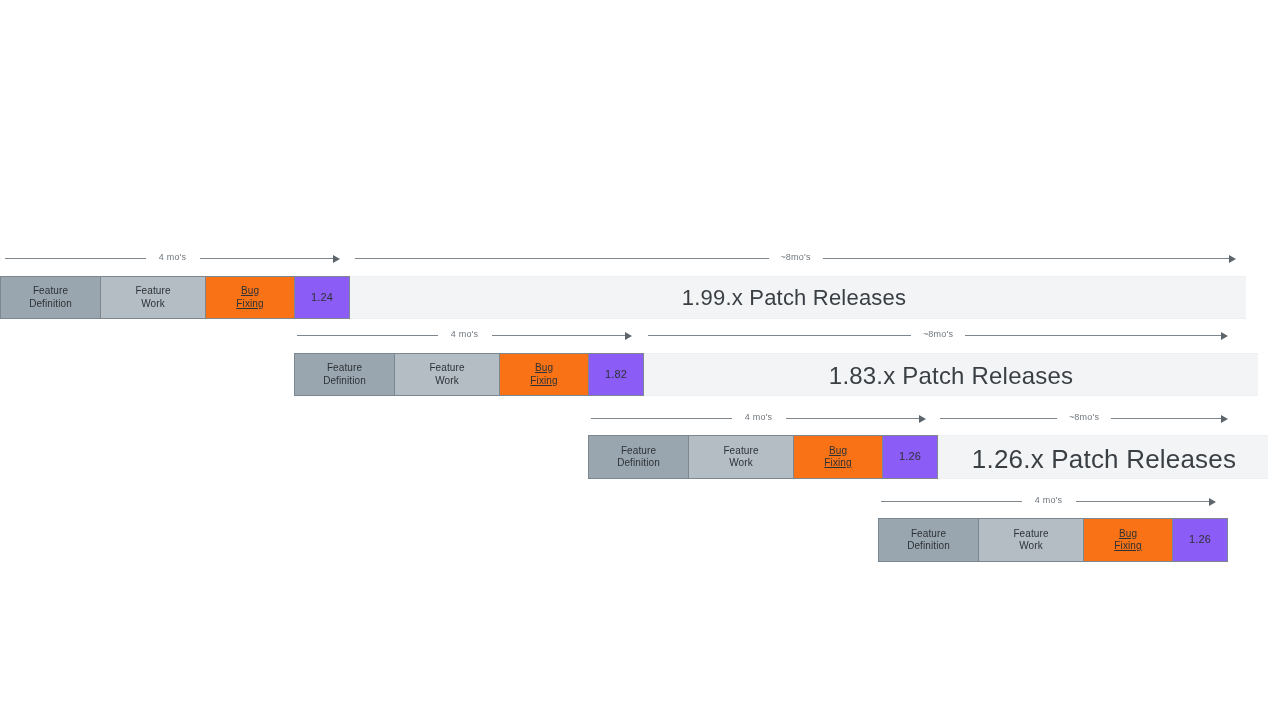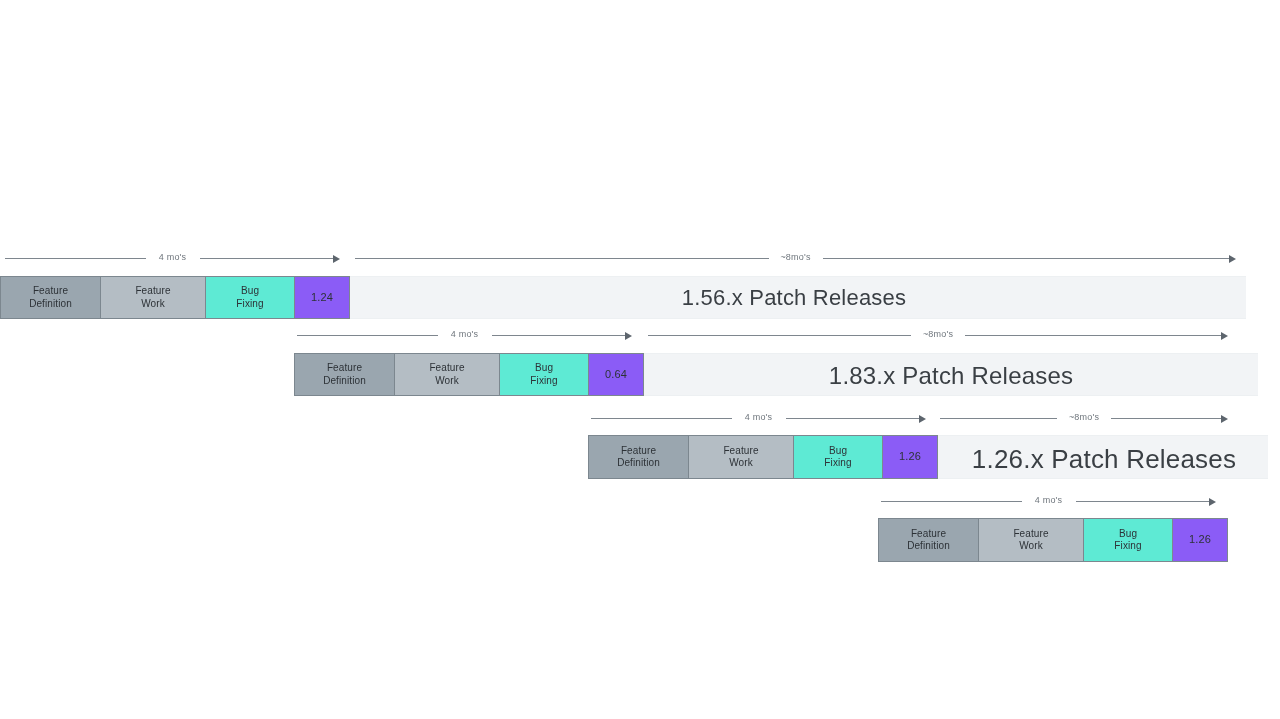--- a/index.html
+++ b/index.html
@@ -41,21 +41,21 @@
     align-items:center;
     justify-content:center;
     text-align:center;
     color:#2d3237;
     font-size:10px;
     line-height:1.25;
     letter-spacing:0.1px;
   }
   .phase-box.feature-definition{background:#9aa6af;}
   .phase-box.feature-work{background:#b4bdc4;}
-  .phase-box.bug-fixing{background:#5eead4;}
+  .phase-box.bug-fixing{background:#f97316;text-decoration:underline;}
   .phase-box.version{background:#8b5cf6;font-size:11px;}
   .phase-label{display:block;}
 
   
   .measure{position:absolute;height:16px;}
   .measure .seg{
     position:absolute;
     top:7px;
     height:1px;
     background:#7e868e;
@@ -77,21 +77,21 @@
     text-align:center;
     letter-spacing:0.2px;
   }
 </style>
 </head>
 <body>
 
 <div id="stage">
     <div class="release-row">
       <div class="patch-band" style="left: 0px; top: 276px; width: 1246px; height: 43px;"></div>
-      <div class="patch-band-label" style="left: 494px; top: 284.5px; width: 600px; text-align: center; font-size: 22px;">1.56.x Patch Releases</div>
+      <div class="patch-band-label" style="left: 494px; top: 284.5px; width: 600px; text-align: center; font-size: 22px;">1.99.x Patch Releases</div>
       <div class="phase-strip" style="left: 0px; top: 276px; height: 43px;">
         <div class="phase-box feature-definition" style="width: 101px; height: 100%; margin-left: 0px;">
           <div>
             <span class="phase-label">Feature</span>
             <span class="phase-label">Definition</span>
           </div>
         </div>
         <div class="phase-box feature-work" style="width: 106px; height: 100%; margin-left: -1px;">
           <div>
             <span class="phase-label">Feature</span>
@@ -140,21 +140,21 @@
           </div>
         </div>
         <div class="phase-box bug-fixing" style="width: 90px; height: 100%; margin-left: -1px;">
           <div>
             <span class="phase-label">Bug</span>
             <span class="phase-label">Fixing</span>
           </div>
         </div>
         <div class="phase-box version" style="width: 56px; height: 100%; margin-left: -1px;">
           <div>
-            <span class="phase-label">0.64</span>
+            <span class="phase-label">1.82</span>
           </div>
         </div>
       </div>
       <div class="measure" style="left: 297px; top: 328px; width: 335px;">
         <div class="seg" style="left: 0px; width: 140.5px;"></div>
         <div class="seg" style="left: 194.5px; width: 133.5px;"></div>
         <div class="head" style="left: 328px;"></div>
         <div class="mlabel" style="left: 140.5px; width: 54px;">4 mo's</div>
       </div>
       <div class="measure" style="left: 648px; top: 328px; width: 580px;">

